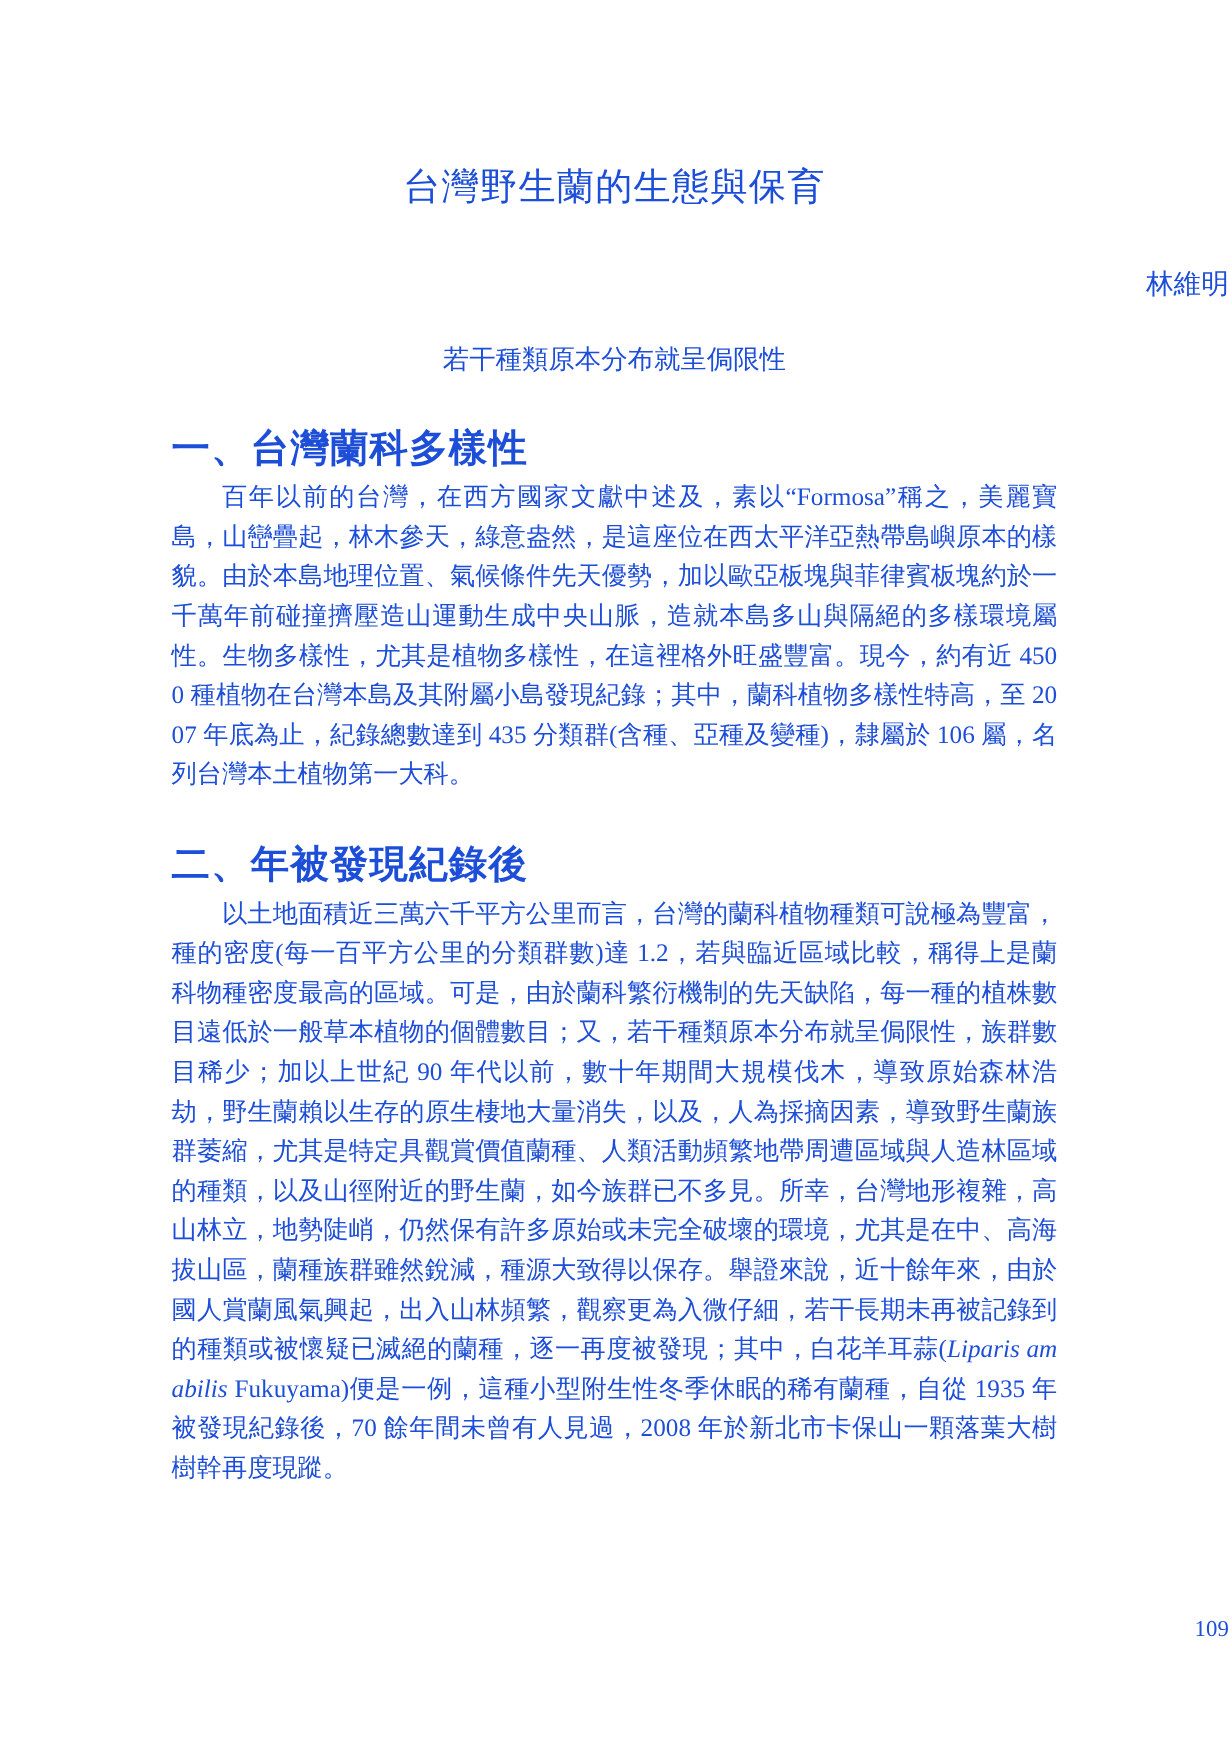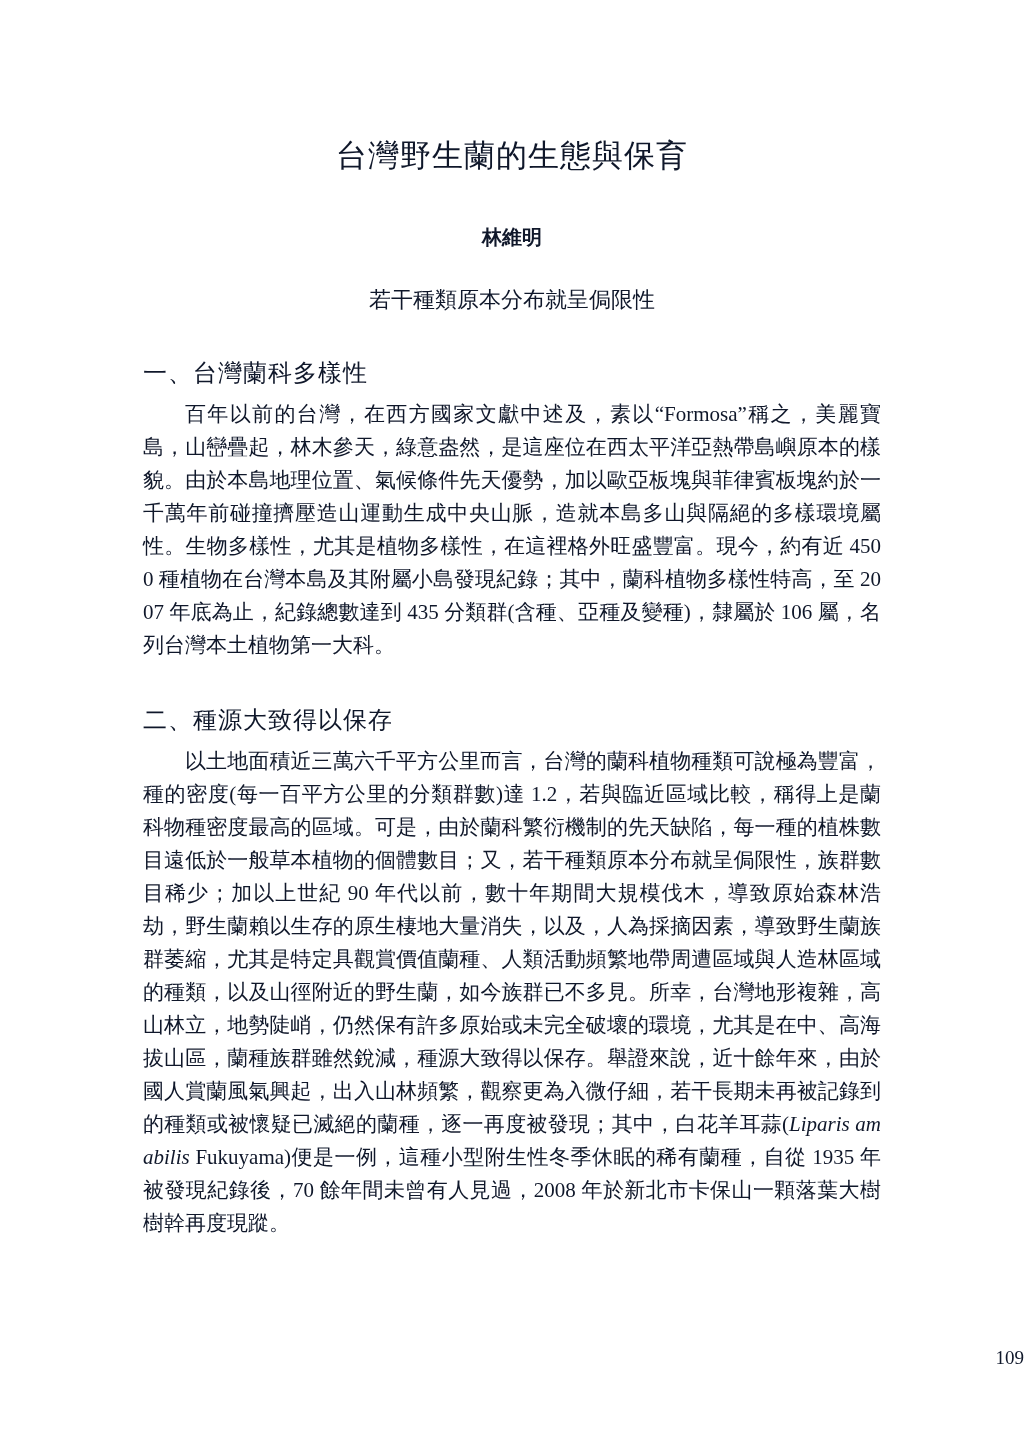--- a/index.html
+++ b/index.html
@@ -5,52 +5,51 @@
   html, body {
     margin: 0;
     padding: 0;
     background: #ffffff;
   }
   .page {
     position: relative;
     width: 1024px;
     height: 1448px;
     background: #ffffff;
-    color: #0f172a;
+    color: #1d4ed8;
     font-family: "Liberation Serif", "DejaVu Serif", serif;
     overflow: hidden;
   }
   .doc-title {
     margin: 0;
     padding-top: 136px;
     text-align: center;
     font-size: 31px;
     font-weight: normal;
     line-height: 40px;
     letter-spacing: 1px;
   }
   .doc-author {
     margin-top: 46px;
-    text-align: center;
-    font-size: 20px;
+    text-align: right;
+    font-size: 23px;
     line-height: 30px;
-    font-weight: bold;
   }
   .doc-affiliation {
     margin-top: 33px;
     text-align: center;
     font-size: 22px;
     line-height: 30px;
   }
   .doc-main {
     margin: 0 143px;
   }
   .section-heading {
-    font-size: 24px;
-    font-weight: normal;
+    font-size: 32px;
+    font-weight: bold;
     line-height: 36px;
     margin: 40px 0 0 0;
     letter-spacing: 1px;
   }
   .body-par {
     margin: 7px 0 0 0;
     font-size: 21px;
     line-height: 33px;
     text-align: justify;
     text-indent: 2em;
@@ -78,18 +77,18 @@
 <div class="page">
   <h1 class="doc-title">台灣野生蘭的生態與保育</h1>
 
   <div class="doc-author">林維明</div>
 
   <div class="doc-affiliation">若干種類原本分布就呈侷限性</div>
 
   <main class="doc-main">
       <h2 class="section-heading">一、台灣蘭科多樣性</h2>
       <p class="body-par"><span>百年以前的台灣，在西方國家文獻中述及，素以“Formosa”稱之，美麗寶島，山巒疊起，林木參天，綠意盎然，是這座位在西太平洋亞熱帶島嶼原本的樣貌。由於本島地理位置、氣候條件先天優勢，加以歐亞板塊與菲律賓板塊約於一千萬年前碰撞擠壓造山運動生成中央山脈，造就本島多山與隔絕的多樣環境屬性。生物多樣性，尤其是植物多樣性，在這裡格外旺盛豐富。現今，約有近 4500 種植物在台灣本島及其附屬小島發現紀錄；其中，蘭科植物多樣性特高，至 2007 年底為止，紀錄總數達到 435 分類群(含種、亞種及變種)，隸屬於 106 屬，名列台灣本土植物第一大科。</span></p>
-      <h2 class="section-heading">二、種源大致得以保存</h2>
+      <h2 class="section-heading">二、年被發現紀錄後</h2>
       <p class="body-par"><span>以土地面積近三萬六千平方公里而言，台灣的蘭科植物種類可說極為豐富，種的密度(每一百平方公里的分類群數)達 1.2，若與臨近區域比較，稱得上是蘭科物種密度最高的區域。可是，由於蘭科繁衍機制的先天缺陷，每一種的植株數目遠低於一般草本植物的個體數目；又，若干種類原本分布就呈侷限性，族群數目稀少；加以上世紀 90 年代以前，數十年期間大規模伐木，導致原始森林浩劫，野生蘭賴以生存的原生棲地大量消失，以及，人為採摘因素，導致野生蘭族群萎縮，尤其是特定具觀賞價值蘭種、人類活動頻繁地帶周遭區域與人造林區域的種類，以及山徑附近的野生蘭，如今族群已不多見。所幸，台灣地形複雜，高山林立，地勢陡峭，仍然保有許多原始或未完全破壞的環境，尤其是在中、高海拔山區，蘭種族群雖然銳減，種源大致得以保存。舉證來說，近十餘年來，由於國人賞蘭風氣興起，出入山林頻繁，觀察更為入微仔細，若干長期未再被記錄到的種類或被懷疑已滅絕的蘭種，逐一再度被發現；其中，白花羊耳蒜(</span><span class="latin-italic">Liparis amabilis</span><span> Fukuyama)便是一例，這種小型附生性冬季休眠的稀有蘭種，自從 1935 年被發現紀錄後，70 餘年間未曾有人見過，2008 年於新北市卡保山一顆落葉大樹樹幹再度現蹤。</span></p>
     </main>
 
   <div class="page-num">109</div>
 </div>
 
 </body></html>

